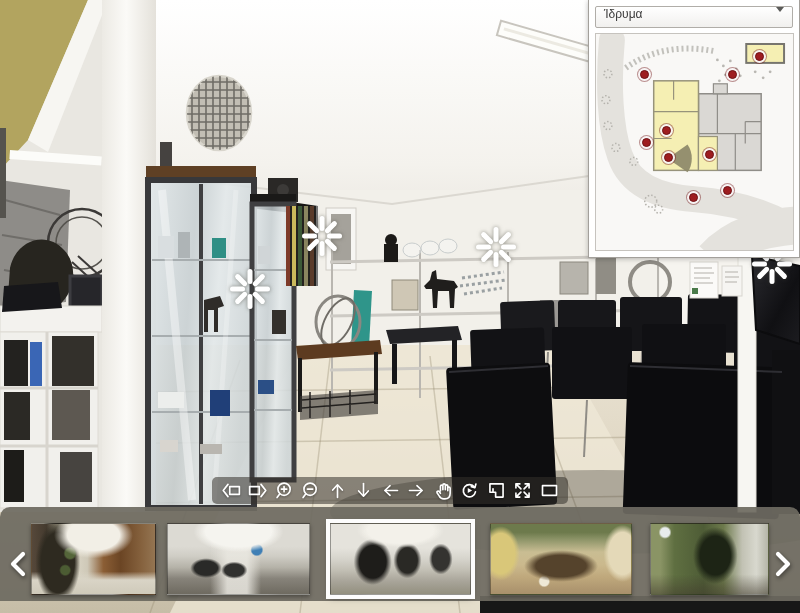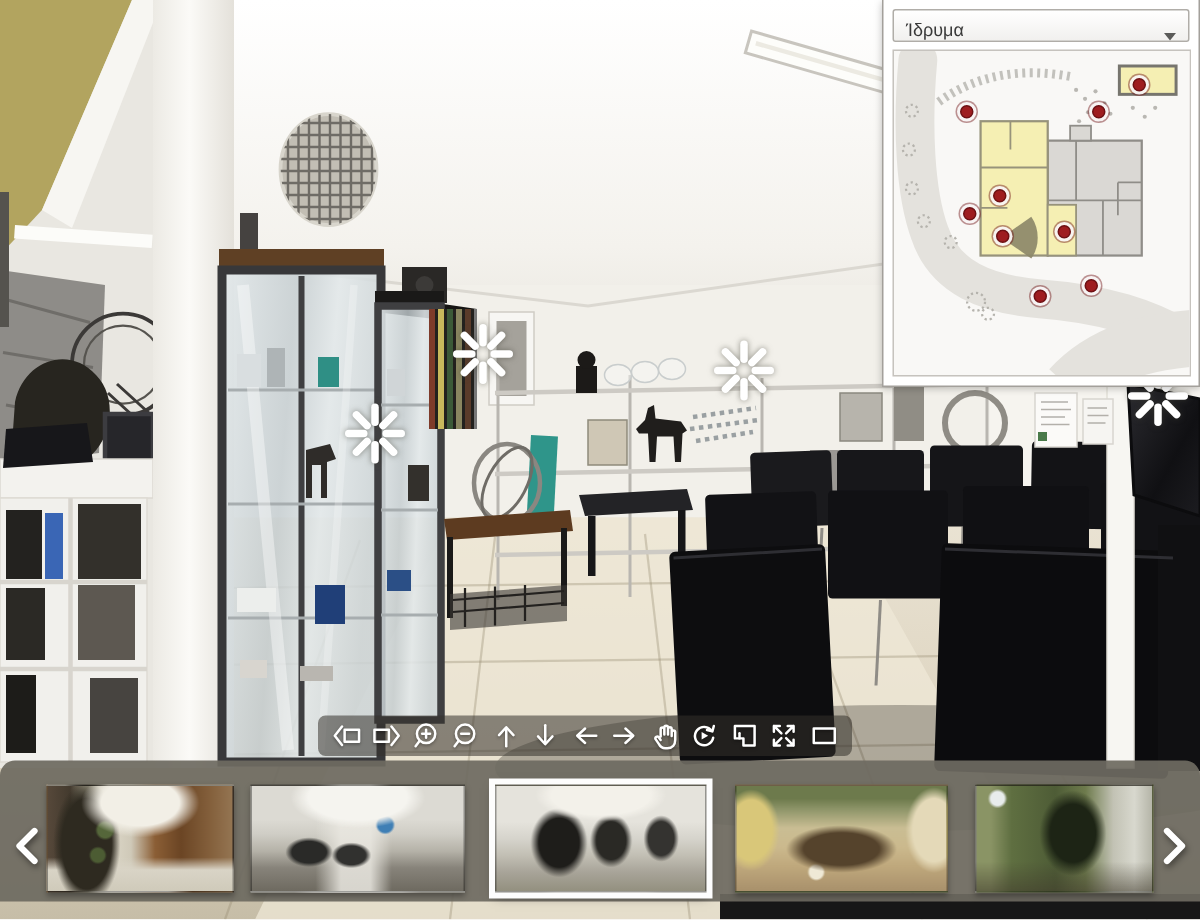--- a/index.html
+++ b/index.html
@@ -22,21 +22,21 @@
   .toolbar svg{width:21px;height:21px;display:block;stroke:#fff;fill:none;
                stroke-width:1.9;stroke-linecap:round;stroke-linejoin:round;
                filter:drop-shadow(0 1px 1px rgba(0,0,0,.35));}
 
   
   .map-panel{position:absolute;left:588px;top:0;width:212px;height:258px;z-index:5;
              background:#fff;border:1px solid #a3a09b;border-top:none;
              box-shadow:0 1px 5px rgba(0,0,0,.25);}
   .dropdown{position:absolute;left:6px;top:6px;width:198px;height:22px;cursor:pointer;
             background:linear-gradient(#ffffff,#f1f0ee);border:1px solid #b0ada8;border-radius:2px;
-            display:flex;align-items:flex-end;padding:0 8px;}
+            display:flex;align-items:flex-start;padding:0 8px;}
   .dropdown .dd-label{flex:1;font-size:12px;color:#3a3a3a;}
   .dd-caret{width:0;height:0;border-left:4px solid transparent;border-right:4px solid transparent;
             border-top:5px solid #5a5a58;}
   .mapbox{position:absolute;left:6px;top:33px;width:199px;height:218px;
           border:1px solid #c6c3be;background:#f9f8f6;overflow:hidden;}
   .mapbox svg{position:absolute;left:0;top:0;}
   .map-dot{position:absolute;width:9px;height:9px;border-radius:50%;cursor:pointer;z-index:2;
            background:#9e1d20;border:1px solid #6e1114;
            box-shadow:0 0 0 2px rgba(255,255,255,.9), 0 0 0 3px rgba(110,17,20,.45);}
 

